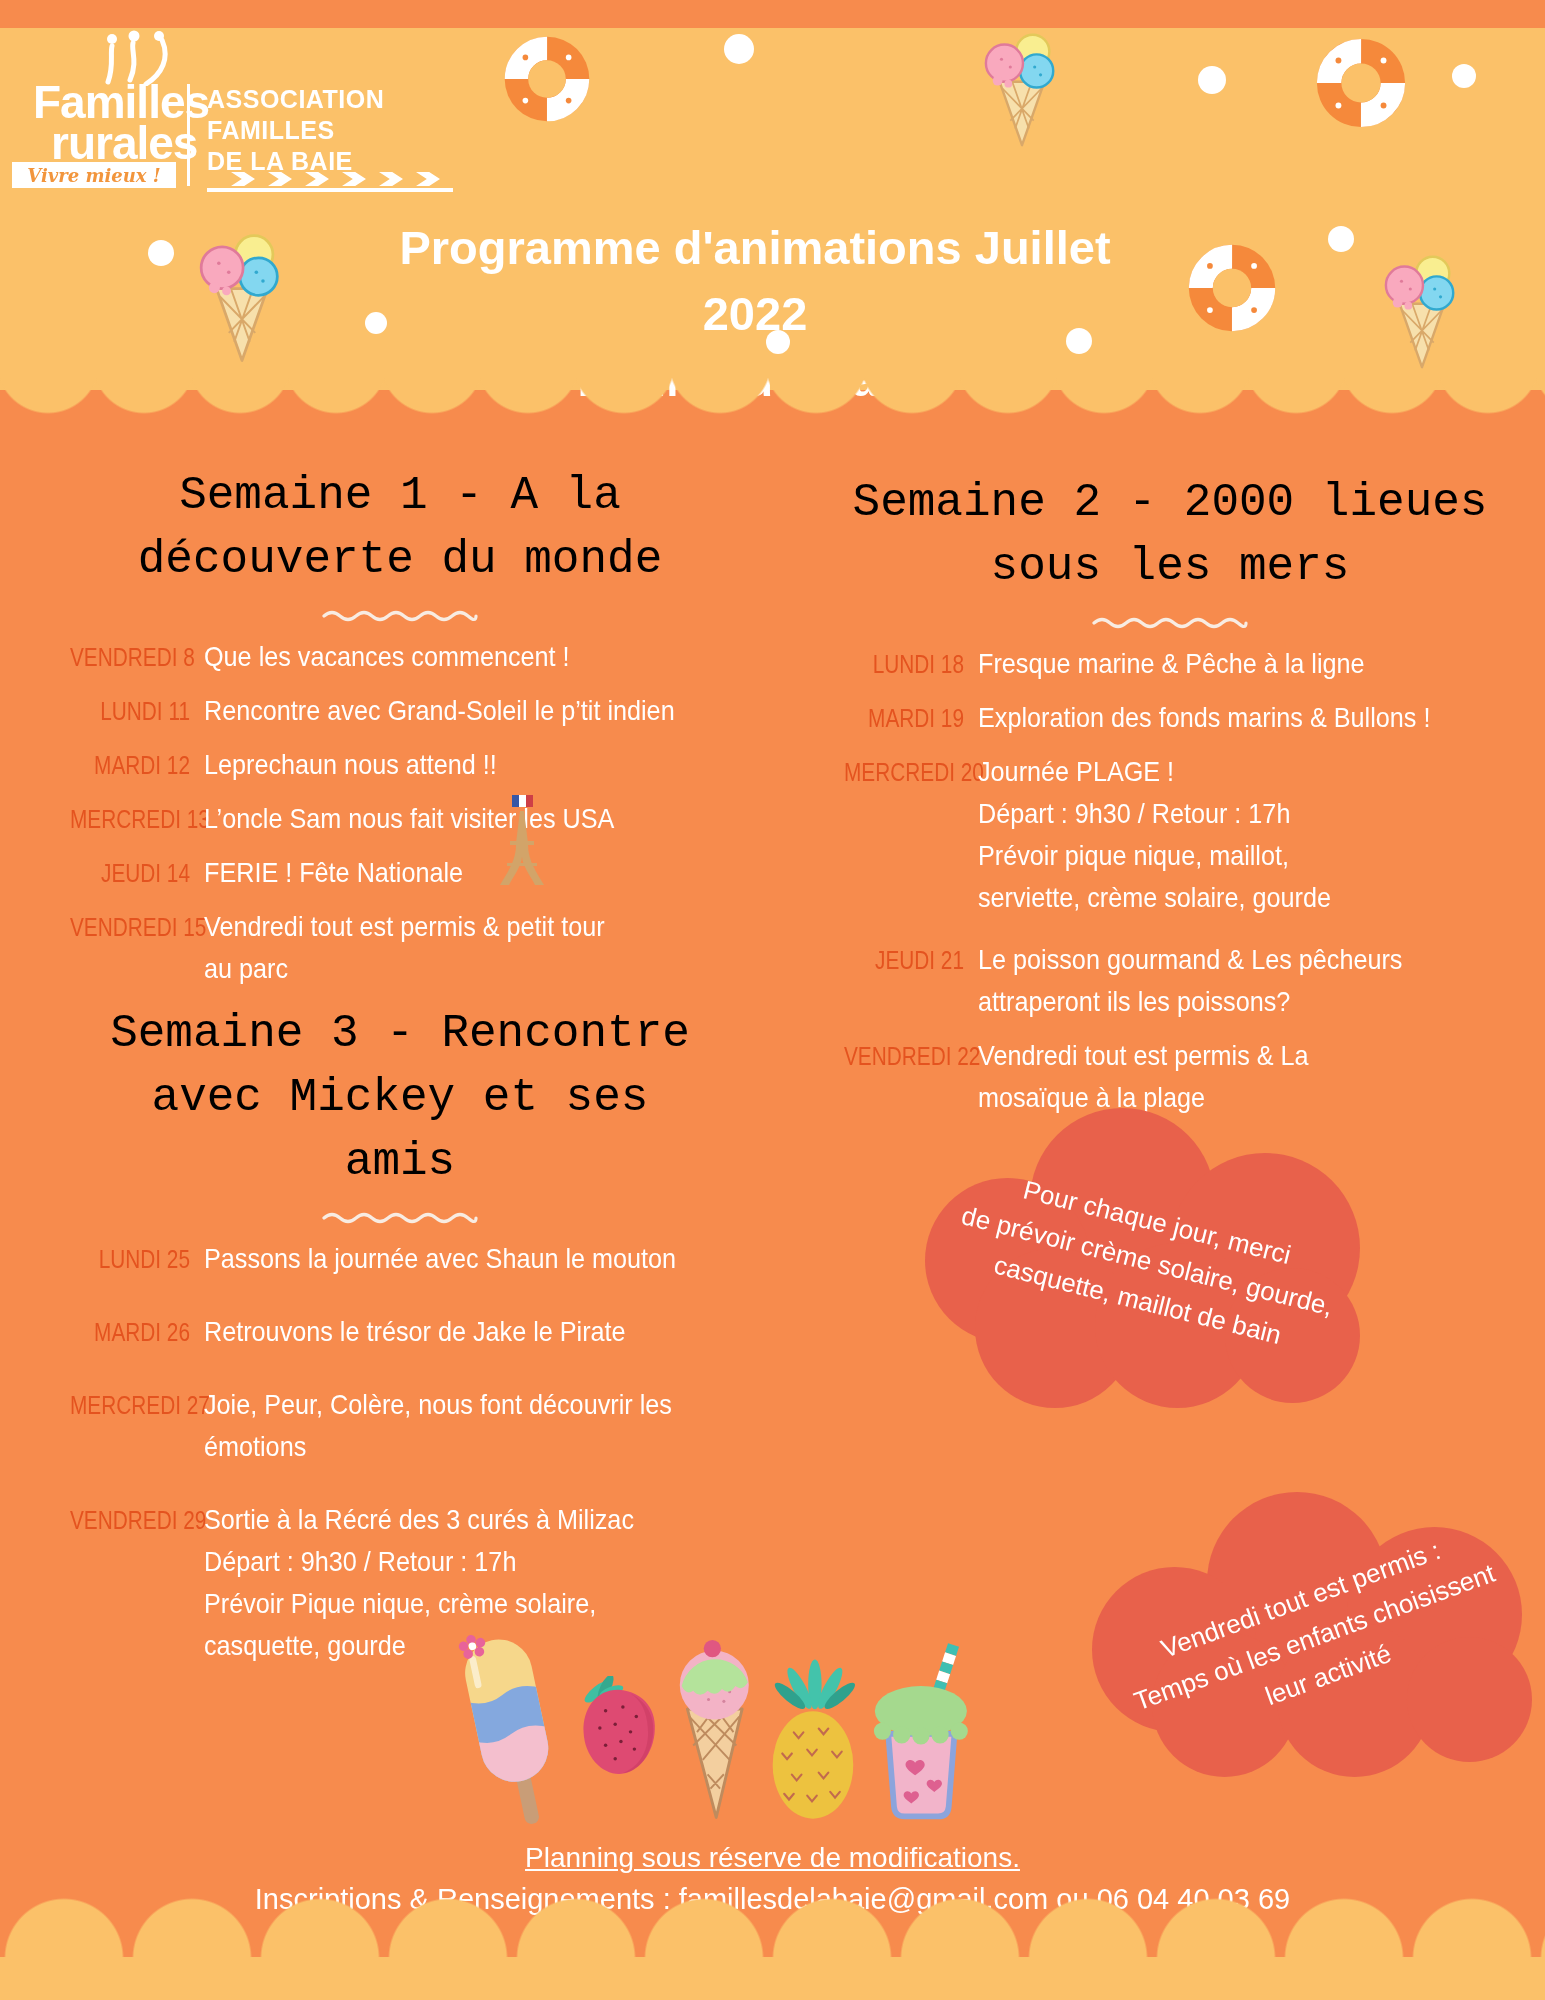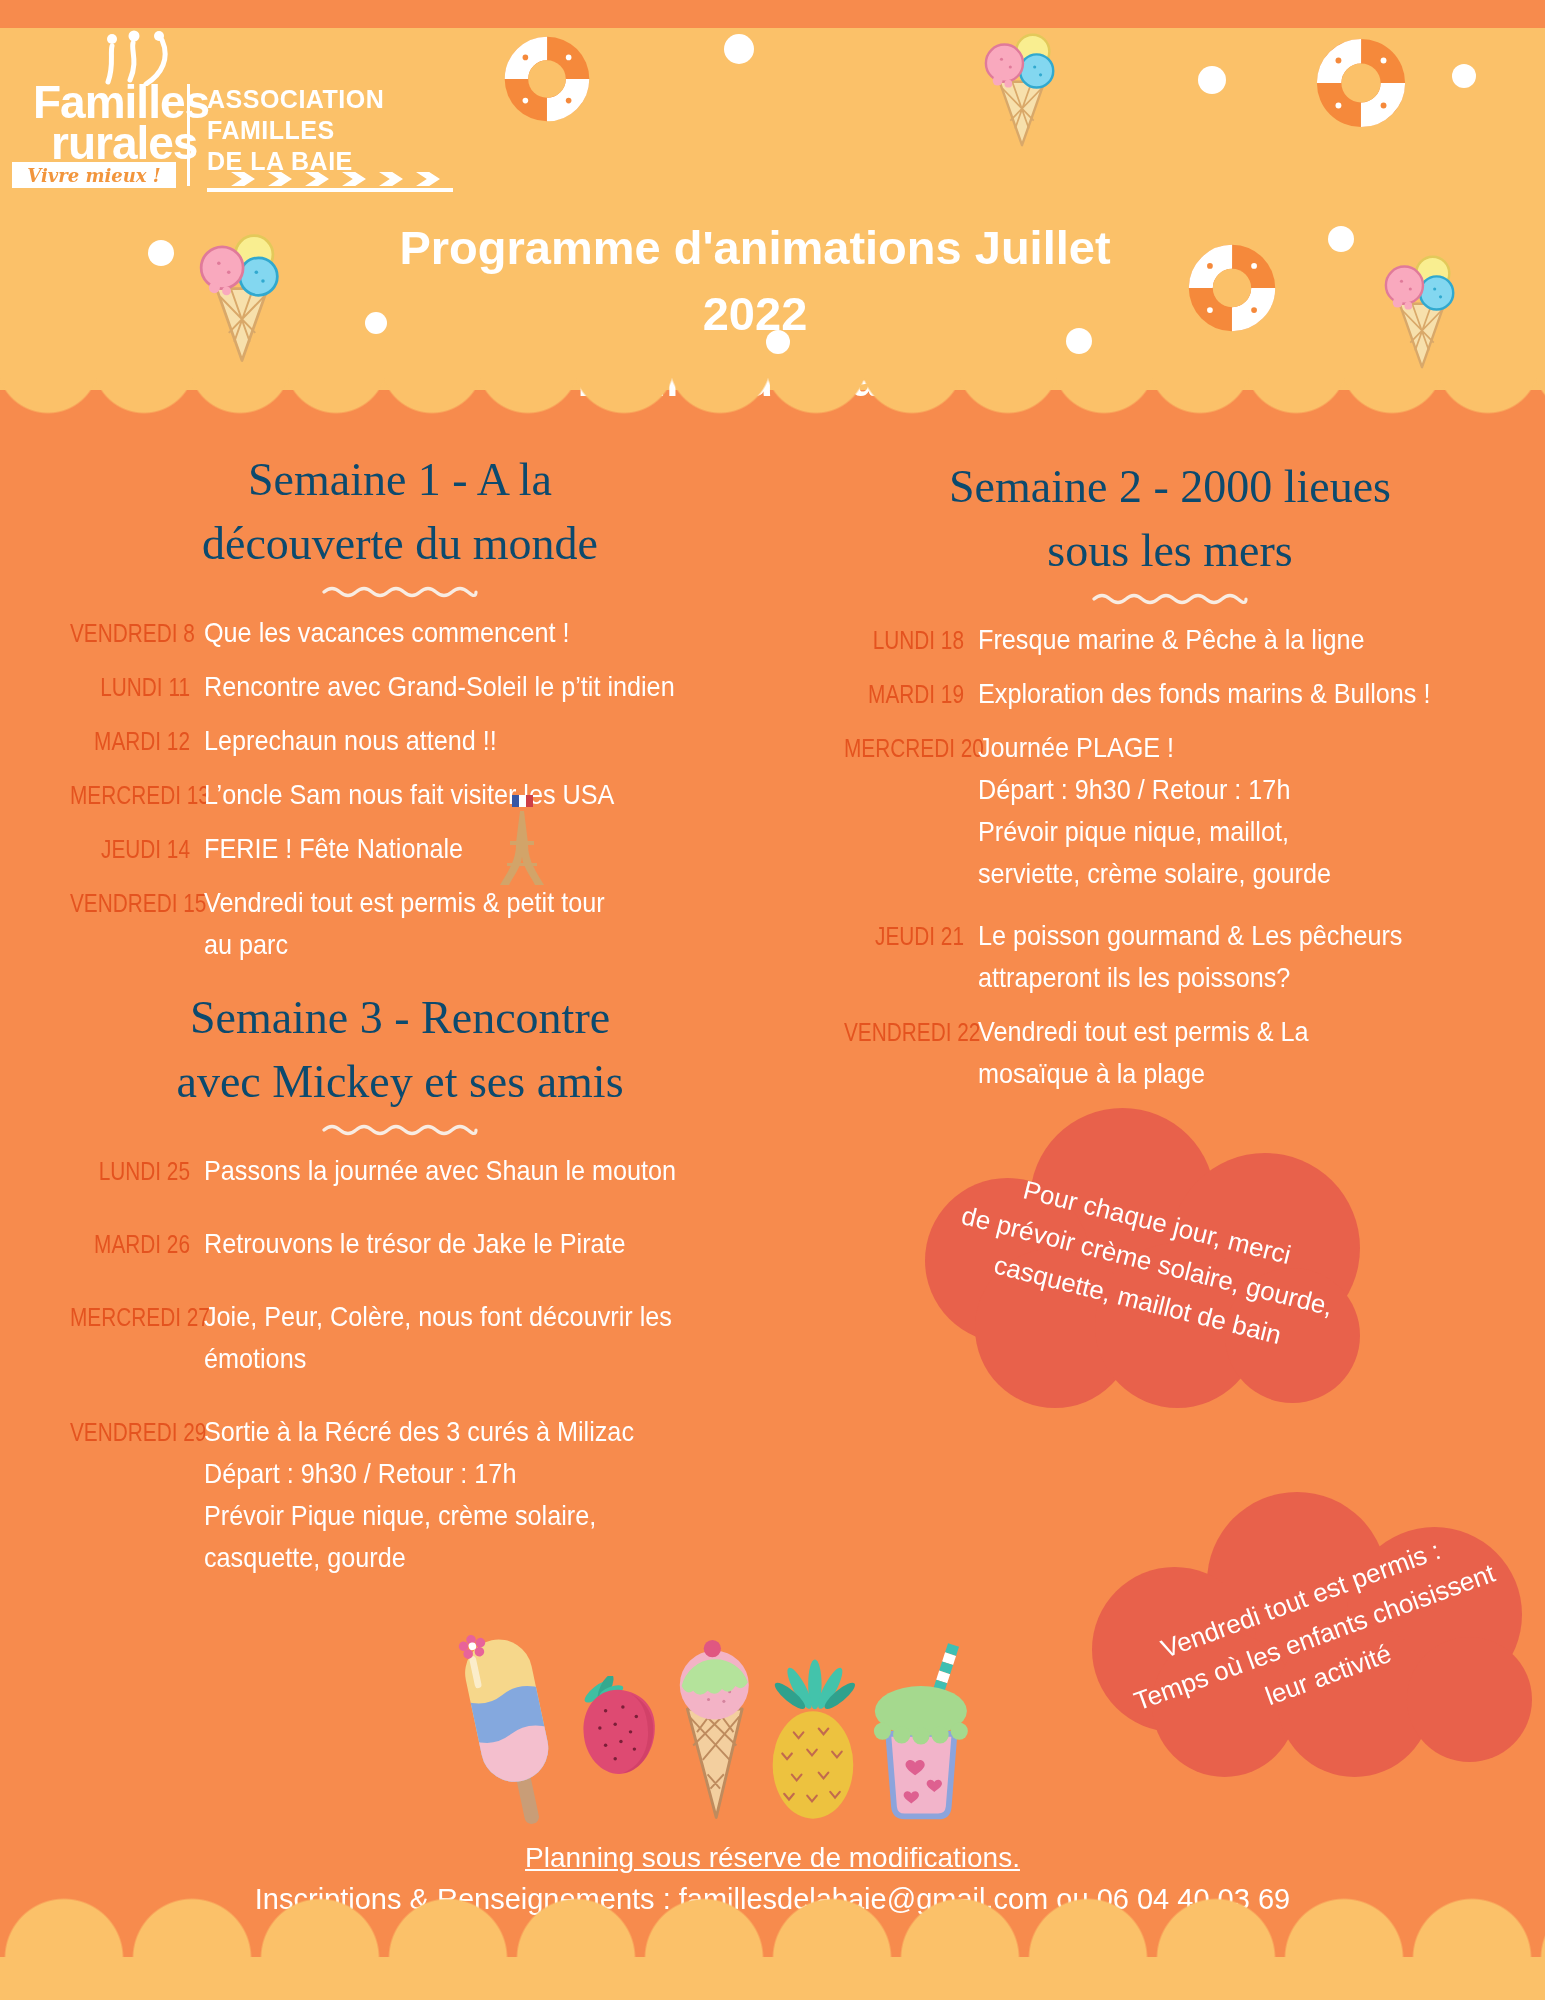--- a/index.html
+++ b/index.html
@@ -24,22 +24,22 @@
   .chevrons{position:absolute;left:231px;top:144px;display:flex;gap:13px;}
   .chev{width:24px;height:14px;background:#fff;
         clip-path:polygon(0 0,55% 0,100% 50%,55% 100%,0 100%,45% 50%);}
   .main-title{position:absolute;left:0;top:156px;width:1510px;text-align:center;
         font-family:Liberation Sans, sans-serif;font-size:47px;line-height:66px;color:#fff;
         white-space:pre-line;}
   .dot{position:absolute;background:#fff;border-radius:50%;}
   .deco{position:absolute;}
   
   .week{position:absolute;color:#fff;}
-  .week-title{margin:0;font-family:Liberation Serif, serif;font-weight:normal;font-size:46px;
-        line-height:64px;color:#0c4a6e;text-align:center;white-space:pre-line;}
+  .week-title{margin:16px;font-family:Liberation Mono, monospace;font-weight:normal;font-size:46px;
+        line-height:64px;color:#000000;text-align:center;white-space:pre-line;}
   .wavy{display:block;margin:8px auto 0 auto;}
   .rows{margin-top:14px;display:flex;flex-direction:column;gap:12px;}
   .w3 .rows{gap:31px;}
   .row{display:grid;grid-template-columns:150px 1fr;column-gap:14px;}
   .day{color:#E4531F;font-size:26px;line-height:42px;text-align:right;
         transform:scaleX(.80);transform-origin:right top;white-space:nowrap;}
   .txt{font-size:28px;line-height:42px;color:#fff;white-space:pre-line;
         transform:scaleX(.90);transform-origin:left top;}
   
   .cloud{position:absolute;}

